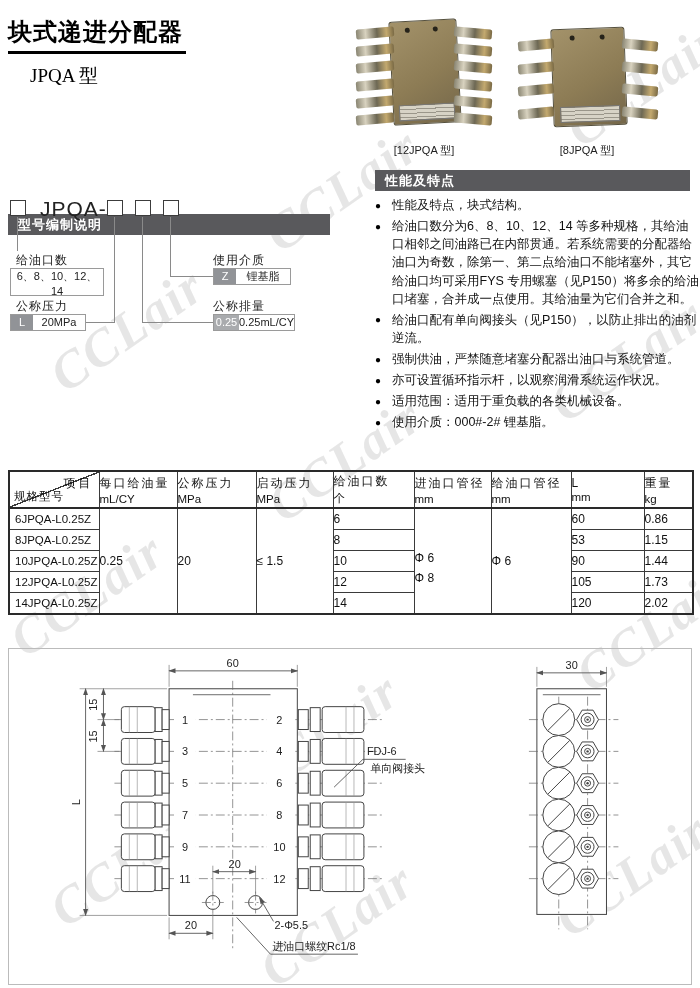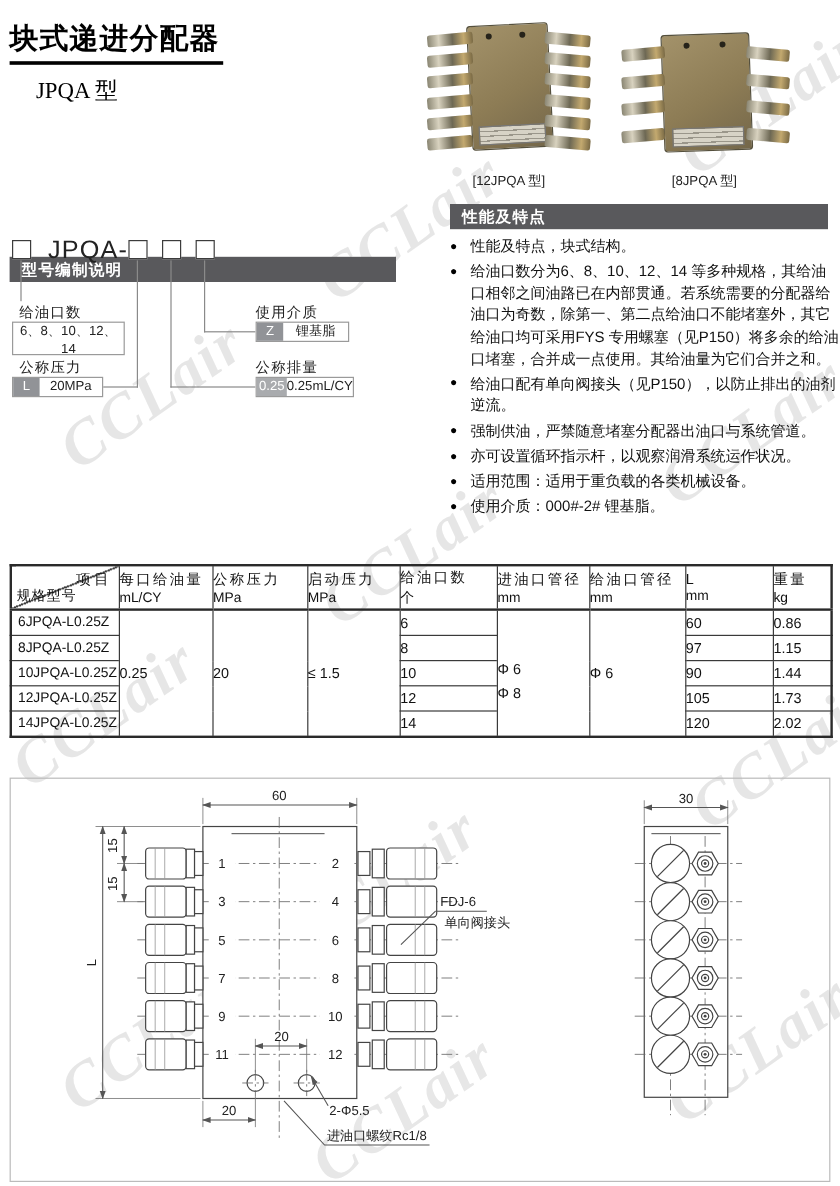--- a/index.html
+++ b/index.html
@@ -259,21 +259,21 @@
             <div>Φ 6</div>
             <div>Φ 8</div>
           </td>
           <td rowspan="5">Φ 6</td>
           <td>60</td>
           <td>0.86</td>
         </tr>
         <tr>
           <td class="model-cell">8JPQA-L0.25Z</td>
           <td>8</td>
-          <td>97</td>
+          <td>53</td>
           <td>1.15</td>
         </tr>
         <tr>
           <td class="model-cell">10JPQA-L0.25Z</td>
           <td>10</td>
           <td>90</td>
           <td>1.44</td>
         </tr>
         <tr>
           <td class="model-cell">12JPQA-L0.25Z</td>

